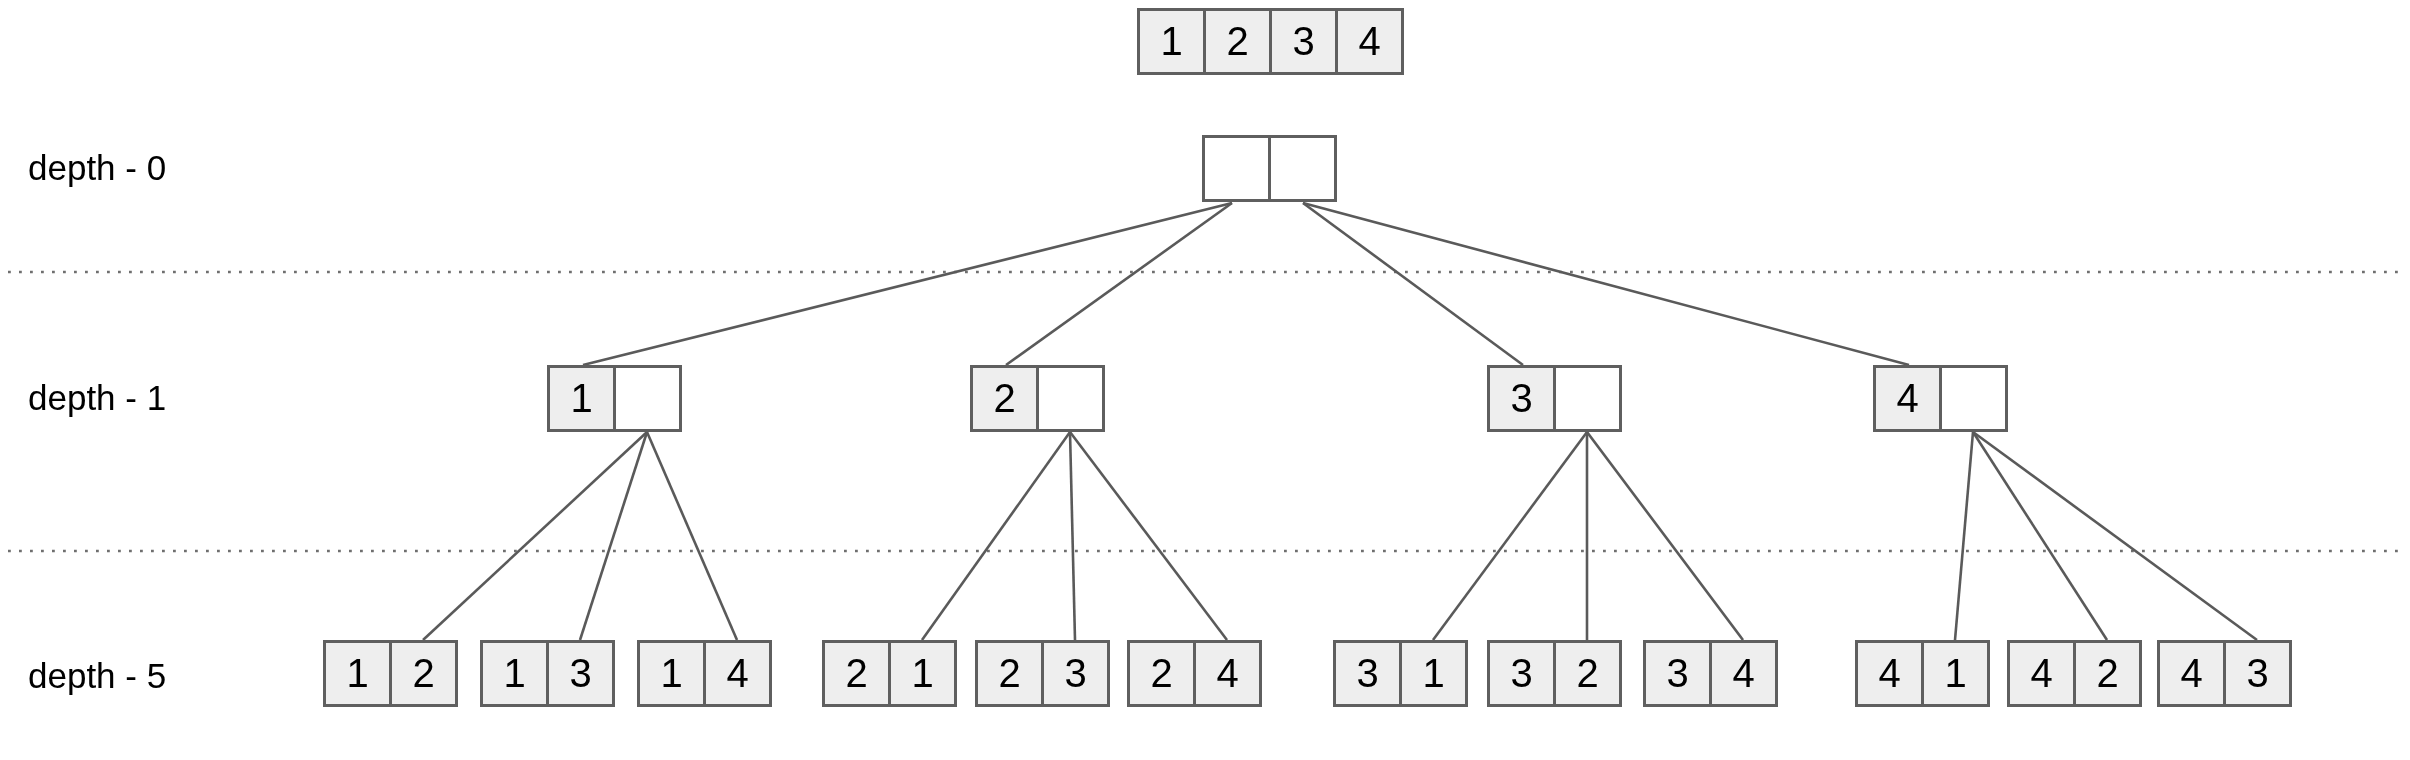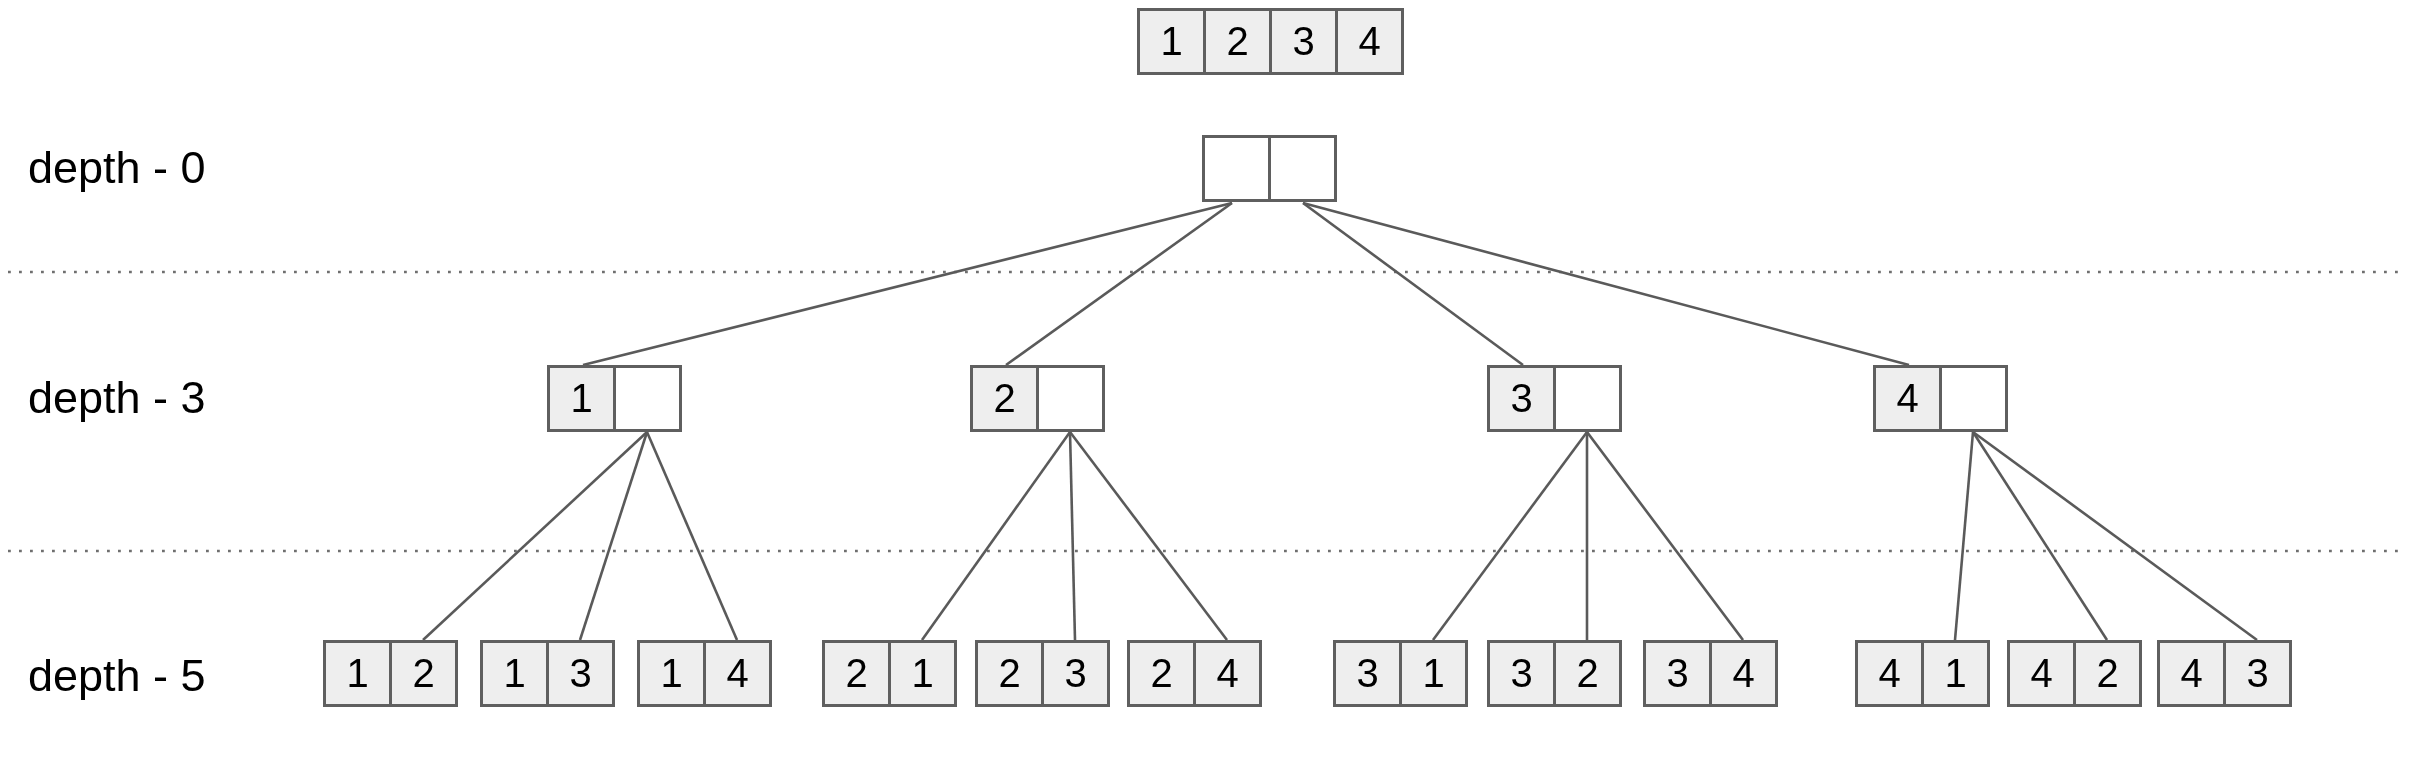--- a/index.html
+++ b/index.html
@@ -15,21 +15,21 @@
     position:relative;
     width:2410px;height:760px;
     background:#ffffff;
     font-family:"Liberation Sans", sans-serif;
     overflow:hidden;
   }
   #edges{position:absolute;left:0;top:0;width:2410px;height:760px;}
   .depth-label{
     position:absolute;
     left:28px;
-    font-size:45px;
+    font-size:35px;
     line-height:42px;
     color:var(--text);
     white-space:nowrap;
   }
   .abox{
     position:absolute;
     display:flex;
     border:3px solid var(--border);
     background:var(--empty);
     box-sizing:border-box;
@@ -63,21 +63,21 @@
       <line x1="1070" y1="432" x2="1227" y2="640" stroke="#5a5a5a" stroke-width="2.6"></line>
       <line x1="1587" y1="432" x2="1433" y2="640" stroke="#5a5a5a" stroke-width="2.6"></line>
       <line x1="1587" y1="432" x2="1587" y2="640" stroke="#5a5a5a" stroke-width="2.6"></line>
       <line x1="1587" y1="432" x2="1743" y2="640" stroke="#5a5a5a" stroke-width="2.6"></line>
       <line x1="1973" y1="432" x2="1955" y2="640" stroke="#5a5a5a" stroke-width="2.6"></line>
       <line x1="1973" y1="432" x2="2107" y2="640" stroke="#5a5a5a" stroke-width="2.6"></line>
       <line x1="1973" y1="432" x2="2257" y2="640" stroke="#5a5a5a" stroke-width="2.6"></line>
     </svg>
 
   <div class="depth-label" style="top:147px">depth - 0</div>
-  <div class="depth-label" style="top:377px">depth - 3</div>
+  <div class="depth-label" style="top:377px">depth - 1</div>
   <div class="depth-label" style="top:655px">depth - 5</div>
 
   <div id="boxes">
       <div class="abox" style="left: 1137px; top: 8px;">
         <div class="cell filled">1</div>
         <div class="cell filled">2</div>
         <div class="cell filled">3</div>
         <div class="cell filled">4</div>
       </div>
       <div class="abox" style="left: 1202px; top: 135px;">

